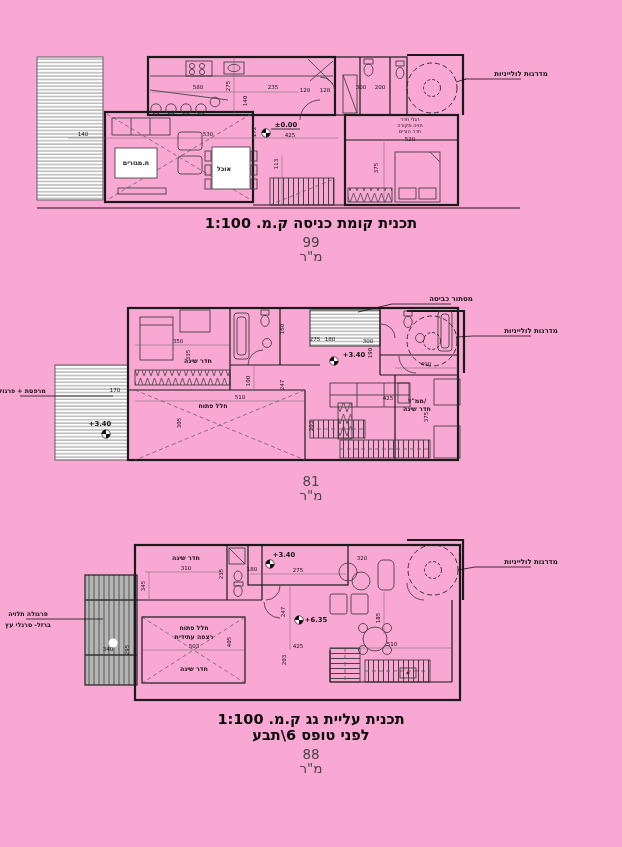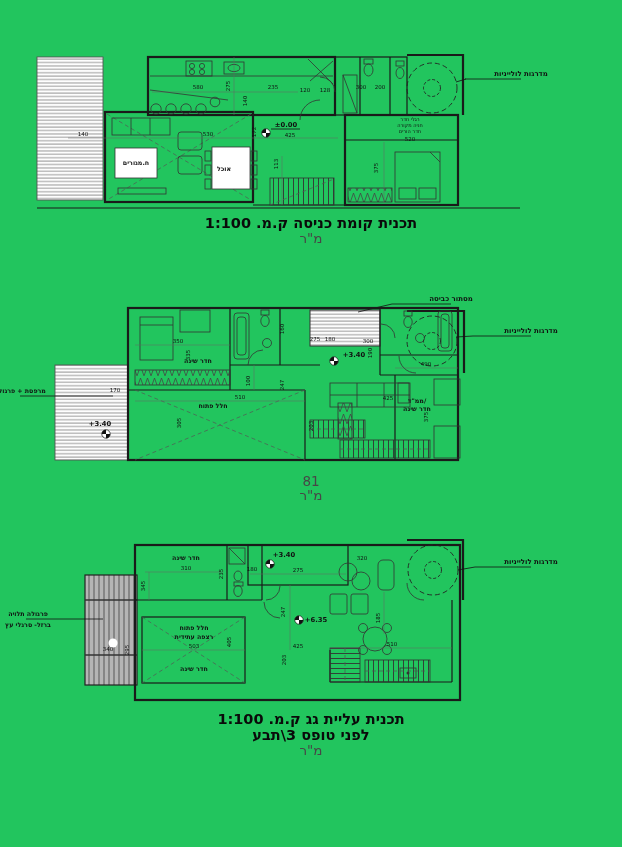--- a/index.html
+++ b/index.html
@@ -1,16 +1,16 @@
 <!DOCTYPE html>
 <html lang="he"><head>
 <meta charset="utf-8">
 <style>
   html,body{margin:0;padding:0;background:#fff;}
-  #stage{position:relative;width:622px;height:847px;background:#22c55e;overflow:hidden;
+  #stage{position:relative;width:622px;height:847px;background:#f9a8d4;overflow:hidden;
          font-family:"DejaVu Sans","Liberation Sans",sans-serif;}
   svg.plan{position:absolute;overflow:visible;}
   svg text{font-family:"DejaVu Sans","Liberation Sans",sans-serif;fill:#111;text-anchor:middle;}
   .dim{font-size:5.5px;}
   .dimr{font-size:5.5px;}
   .note{font-size:5px;}
   .room{font-size:6.3px;font-weight:bold;}
   .lead{font-size:7px;font-weight:bold;}
   .elev{font-size:6.8px;font-weight:bold;}
   .wall{stroke:#1a1a1a;stroke-width:2.2;fill:none;}
@@ -171,20 +171,21 @@
     <text x="382" y="93" class="dim">520</text>
   </g>
   <g>
     <text x="382" y="73" class="note">רגלי חדר</text>
     <text x="382" y="79" class="note">חניה מקורה</text>
     <text x="382" y="85" class="note">חדר הורים</text>
   </g>
 </svg>
 <div class="caption" style="top:215px;left:4px">
   <div class="t">תכנית קומת כניסה ק.מ. 1:100</div>
+  <div class="a">99</div>
   <div class="u">מ"ר</div>
 </div>
 
 <svg class="plan" style="left:18px;top:293px" width="520" height="185" viewBox="0 0 520 185">
   <g>
     <rect x="292" y="17" width="70" height="36" fill="url(#hatchH)" stroke="#333" stroke-width="1"></rect>
     <line x1="374" y1="11" x2="433" y2="11" class="ldr"></line>
     <line x1="374" y1="11" x2="340" y2="19" class="ldr"></line>
   </g>
   <text x="433" y="8" text-anchor="end" class="lead">מסתור כביסה</text>
@@ -389,17 +390,18 @@
     <text x="280" y="110" class="dim">425</text>
     <text transform="rotate(-90 268,122)" x="268" y="122" class="dimr">203</text>
     <text x="374" y="108" class="dim">510</text>
     <text transform="rotate(-90 362,80)" x="362" y="80" class="dimr">185</text>
     <text x="344" y="22" class="dim">320</text>
     <text x="90" y="113" class="dim">340</text>
   </g>
 </svg>
 <div class="caption" style="top:711px;left:4px">
   <div class="t">תכנית עליית גג ק.מ. 1:100</div>
-  <div class="t">לפני טופס 3\תבע</div>
+  <div class="t">לפני טופס 6\תבע</div>
+  <div class="a">88</div>
   <div class="u">מ"ר</div>
 </div>
 
 </div>
 
 </body></html>

